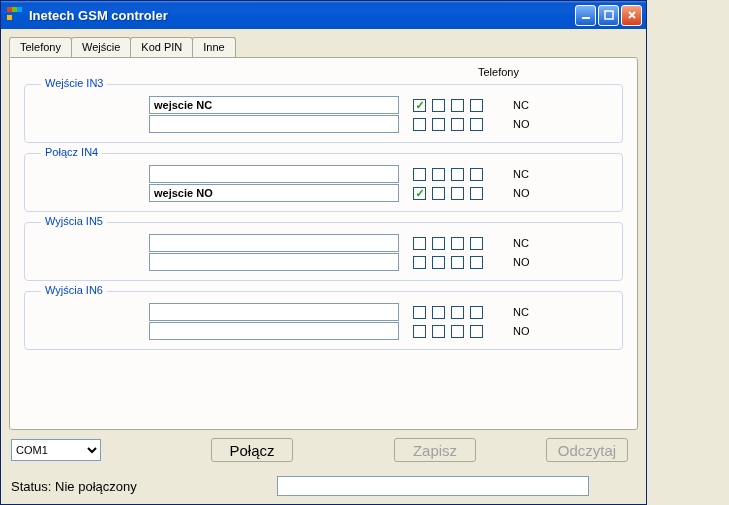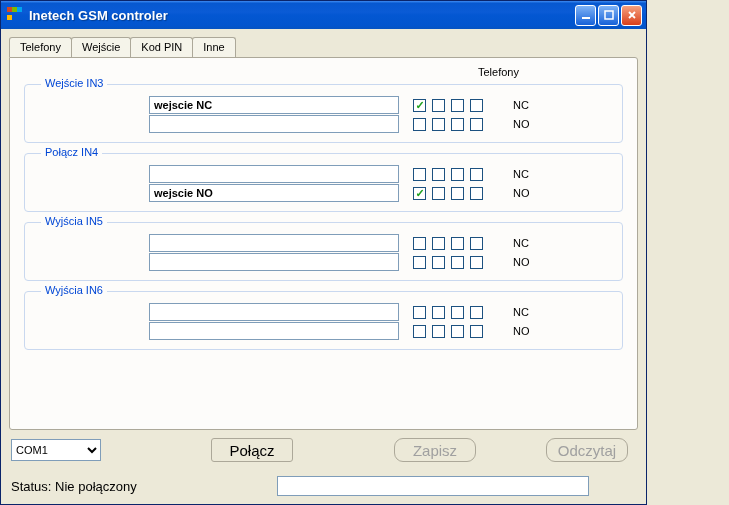--- a/index.html
+++ b/index.html
@@ -28,21 +28,21 @@
   .row{display:flex;align-items:center;margin:1px 0;}
   .txt{width:250px;height:18px;border:1px solid #7f9db9;background:#fff;font-size:11px;padding:0 4px;margin-left:110px;box-sizing:border-box;font-weight:bold;}
   .chkgroup{display:flex;gap:6px;margin-left:14px;}
   .chk{width:13px;height:13px;border:1px solid #1c5180;background:#fff;box-sizing:border-box;display:flex;align-items:center;justify-content:center;cursor:pointer;}
   .chk.checked::after{content:"";display:block;width:8px;height:8px;background:no-repeat center/contain;}
   .chk.checked::after{content:"✓";font-size:11px;line-height:8px;color:#21a121;font-weight:bold;}
   .rowlabel{margin-left:30px;font-size:11px;}
   .bottombar{display:flex;align-items:center;margin-top:4px;padding:4px 2px;}
   select.combo{width:90px;height:22px;border:1px solid #7f9db9;font-size:11px;background:#fff;}
   .btn{min-width:82px;height:24px;border:1px solid #aca899;background:#ece9d8;font-size:15px;border-radius:3px;cursor:pointer;}
-  .btn:disabled{color:#a0a0a0;cursor:default;border-radius:9px;}
+  .btn:disabled{color:#a0a0a0;cursor:default;}
   .statusbar{display:flex;align-items:center;padding:6px 10px 8px 10px;gap:20px;}
   .statusbar .stlabel{font-size:13px;}
   .statusbar .stfield{flex:0 0 310px;height:18px;border:1px solid #7f9db9;background:#fff;margin-left:120px;}
 </style>
 </head>
 <body>
 
 <div class="window">
 
   <div class="titlebar">

